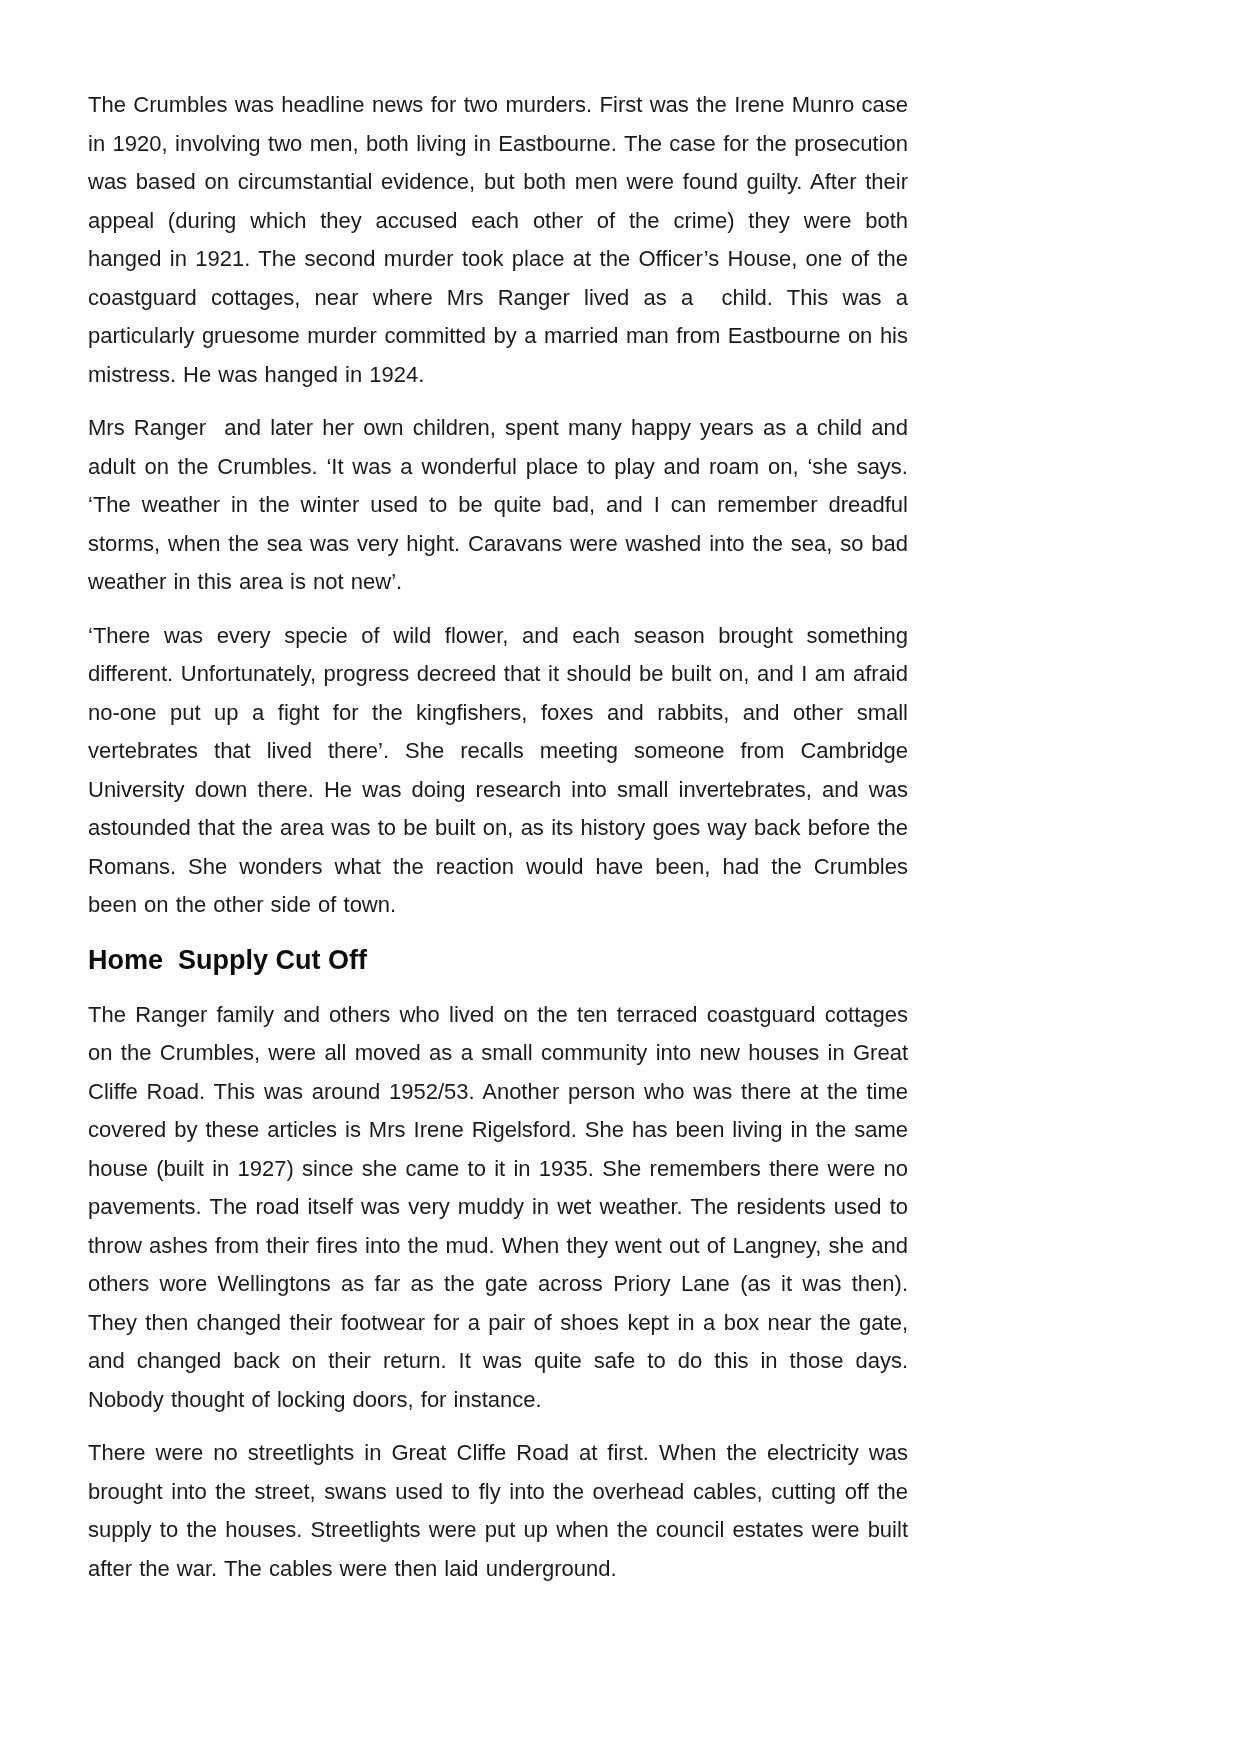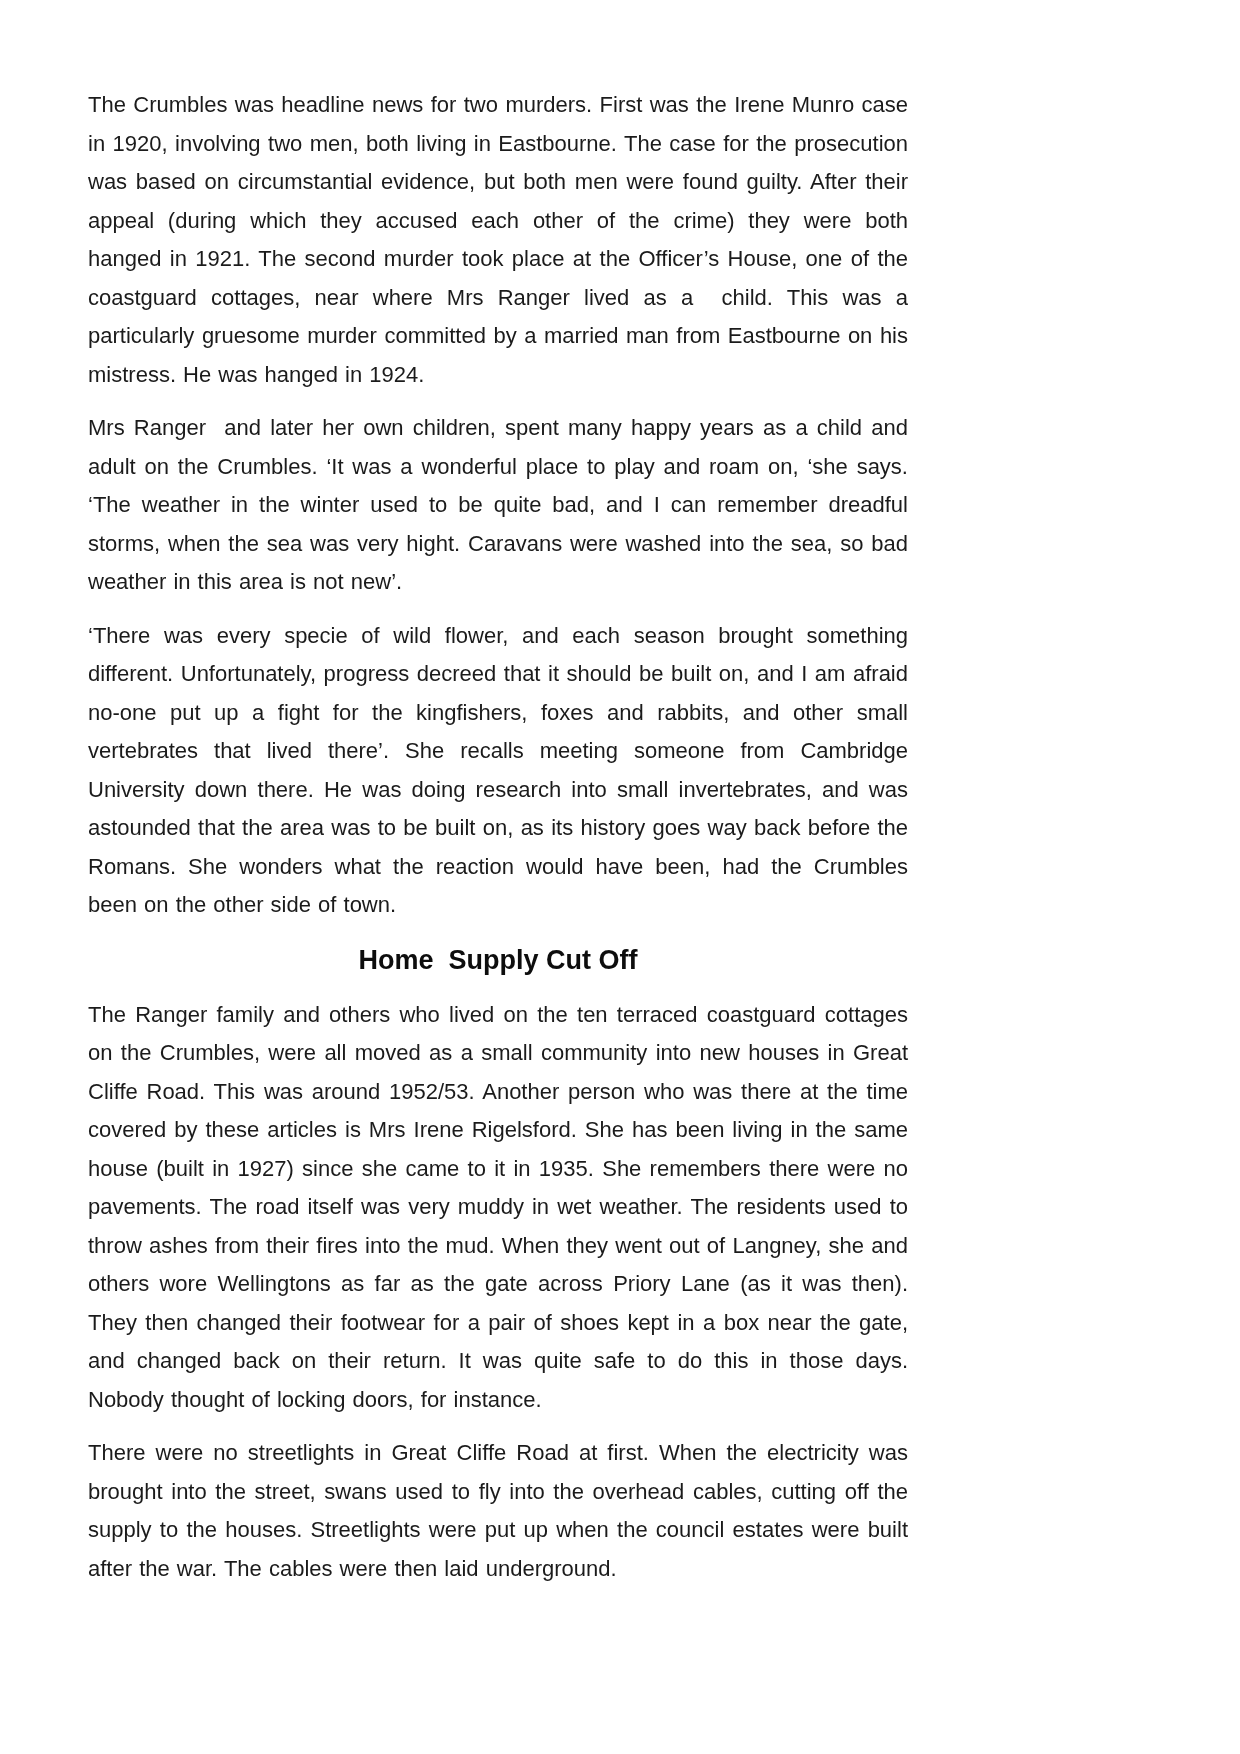--- a/index.html
+++ b/index.html
@@ -26,21 +26,20 @@
     color: #1b1b1b;
     text-align: justify;
     word-spacing: 1px;
   }
   .heading {
     margin: 8px 0 16px 0;
     font-size: 27px;
     line-height: 40px;
     font-weight: bold;
     color: #0d0d0d;
-    text-align: center;
   }
 </style>
 </head>
 <body>
 
 <div class="page">
   <p class="para">The Crumbles was headline news for two murders. First was the Irene Munro case in 1920, involving two men, both living in Eastbourne. The case for the prosecution was based on circumstantial evidence, but both men were found guilty. After their appeal (during which they accused each other of the crime) they were both hanged in 1921. The second murder took place at the Officer’s House, one of the coastguard cottages, near where Mrs Ranger lived as a&nbsp; child. This was a particularly gruesome murder committed by a married man from Eastbourne on his mistress. He was hanged in 1924.</p>
 
   <p class="para">Mrs Ranger&nbsp; and later her own children, spent many happy years as a child and adult on the Crumbles. ‘It was a wonderful place to play and roam on, ‘she says. ‘The weather in the winter used to be quite bad, and I can remember dreadful storms, when the sea was very hight. Caravans were washed into the sea, so bad weather in this area is not new’.</p>
 

